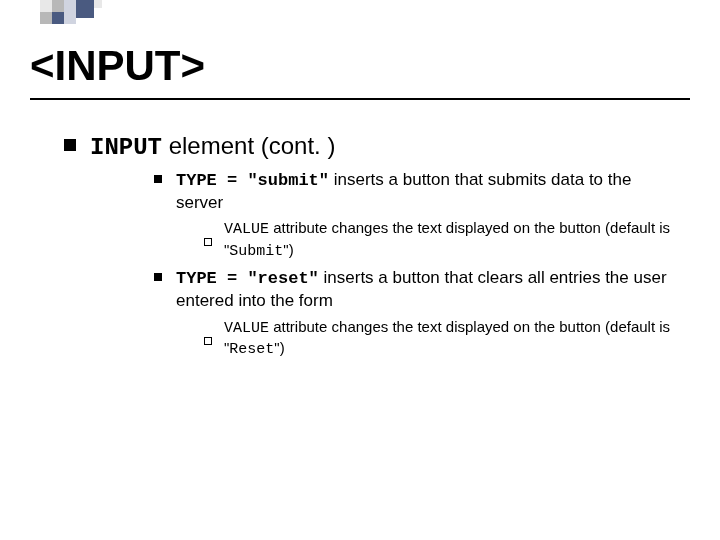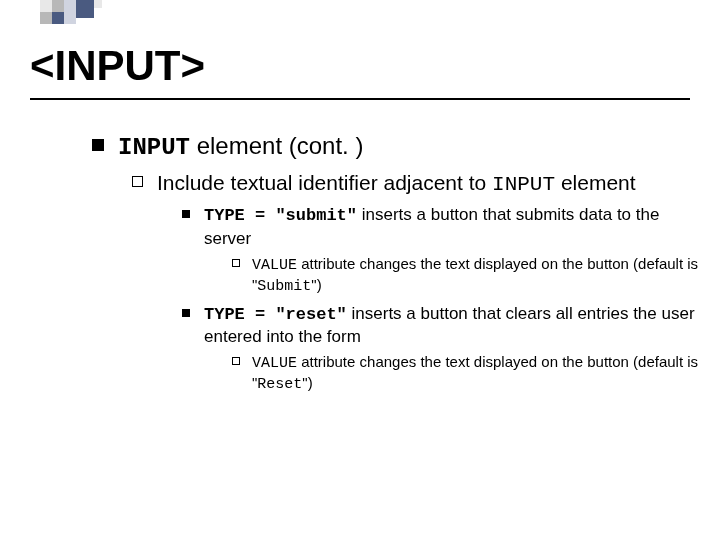--- a/index.html
+++ b/index.html
@@ -33,21 +33,21 @@
     top: 98px;
     left: 30px;
     width: 660px;
     height: 2px;
     background:#000;
   }
 
   .content {
     position:absolute;
     top: 130px;
-    left: 92px;
+    left: 64px;
     width: 610px;
   }
 
   .bullet-l1 {
     display:flex;
     align-items:flex-start;
     margin-bottom: 6px;
   }
   .bullet-l1 .mk { width:12px; height:12px; background:#000; margin-top:9px; margin-right:14px; flex-shrink:0;}
   .bullet-l1 .txt { font-size:24px; line-height:1.3; }
@@ -66,21 +66,21 @@
     align-items:flex-start;
     margin-left: 90px;
     margin-bottom: 4px;
     margin-top: 6px;
   }
   .bullet-l3 .mk { width:8px; height:8px; background:#000; margin-top:6px; margin-right:14px; flex-shrink:0;}
   .bullet-l3 .txt { font-size:17px; line-height:1.3; }
 
   .bullet-l4 {
     display:flex;
-    align-items:flex-start;
+    align-items:center;
     margin-left: 140px;
     margin-bottom: 4px;
     margin-top:4px;
   }
   .bullet-l4 .mk { width:8px; height:8px; border:1.5px solid #000; margin-top:5px; margin-right:12px; flex-shrink:0;}
   .bullet-l4 .txt { font-size:15px; line-height:1.3; }
 
   .mono { font-family: "Courier New", monospace; }
   .b { font-weight:bold; }
 </style>
@@ -103,26 +103,20 @@
 
 <div class="content">
 
   <div class="bullet-l1">
     <div class="mk"></div>
     <div class="txt">
       <span class="mono b">INPUT</span><span> element (cont. )</span>
     </div>
   </div>
 
-  <div class="bullet-l2">
-    <div class="mk"></div>
-    <div class="txt">
-      <span>Include textual identifier adjacent to </span><span class="mono">INPUT</span><span> element</span>
-    </div>
-  </div>
 
 
   <div class="bullet-l3">
     <div class="mk"></div>
     <div class="txt">
       <span class="mono b">TYPE = "submit"</span><span> inserts a button that submits data to the server</span>
     </div>
   </div>
 
   <div class="bullet-l4">

